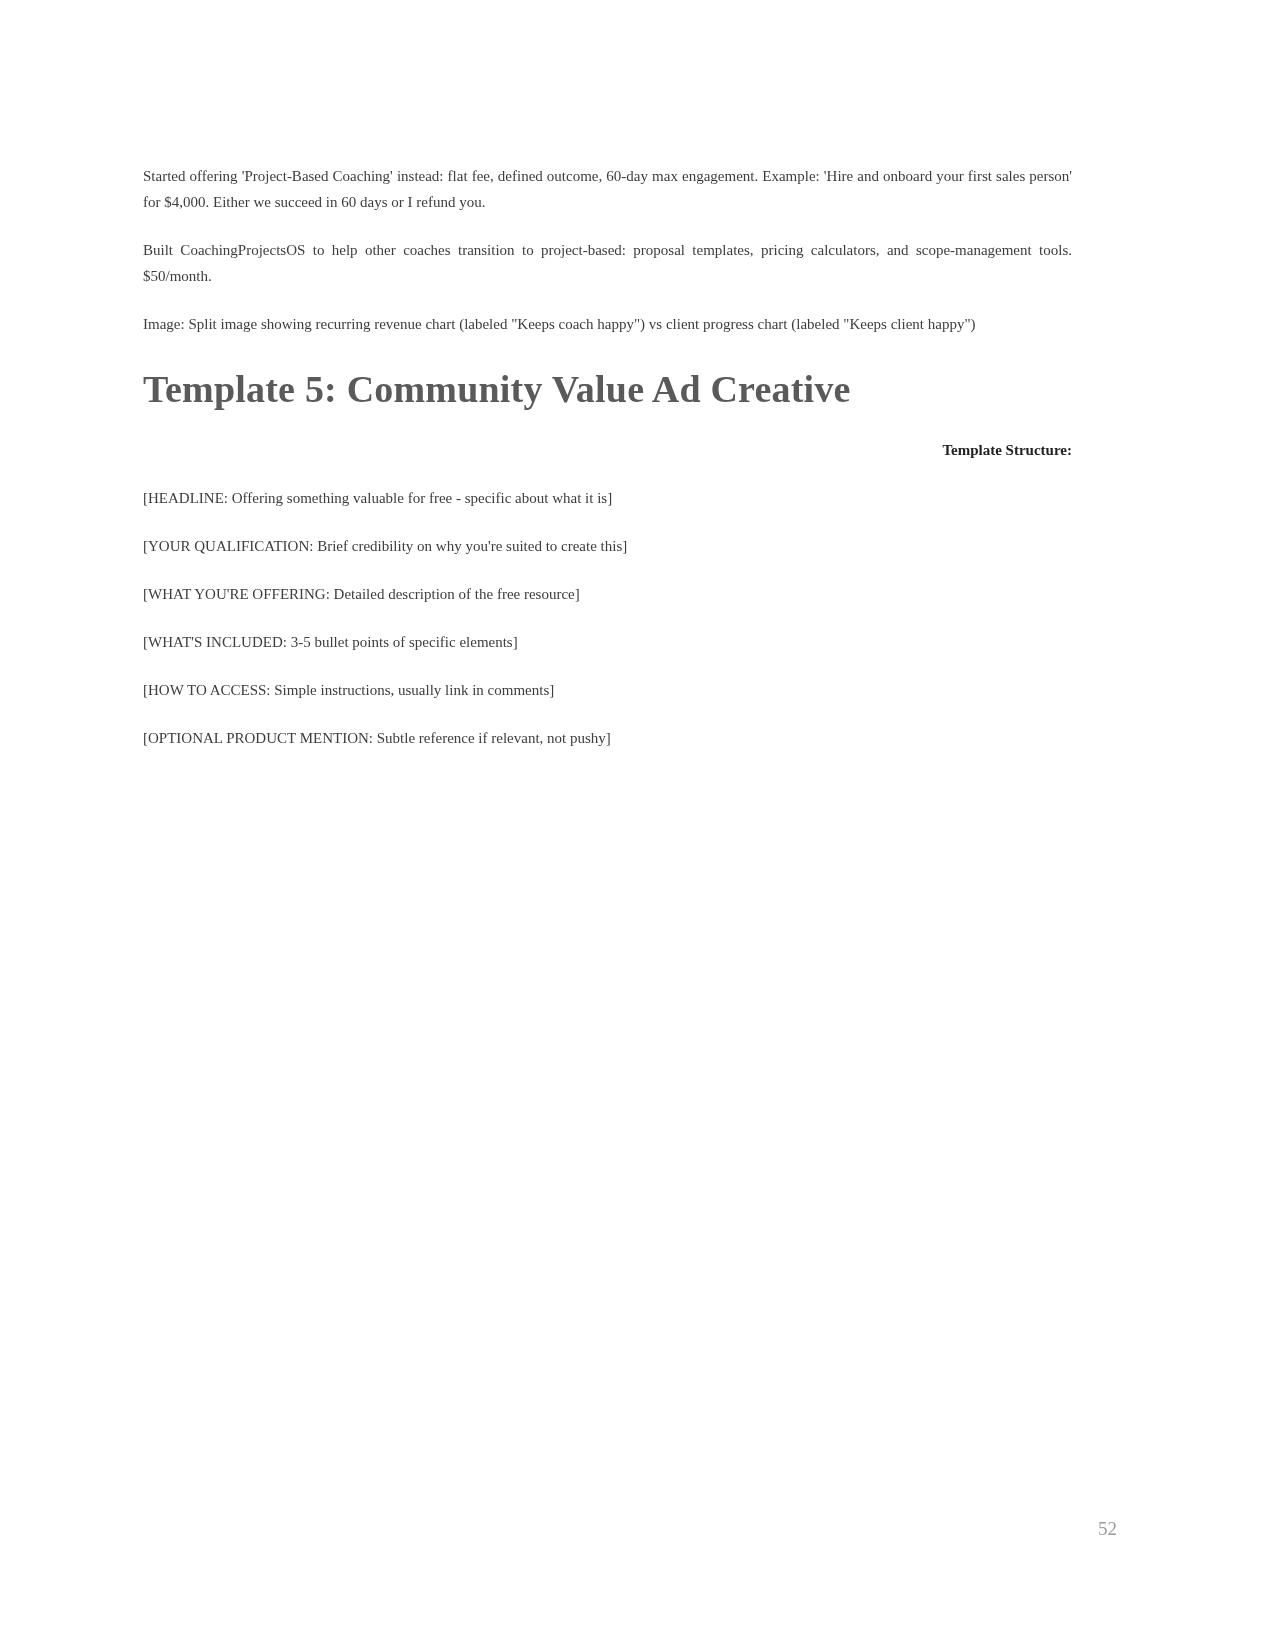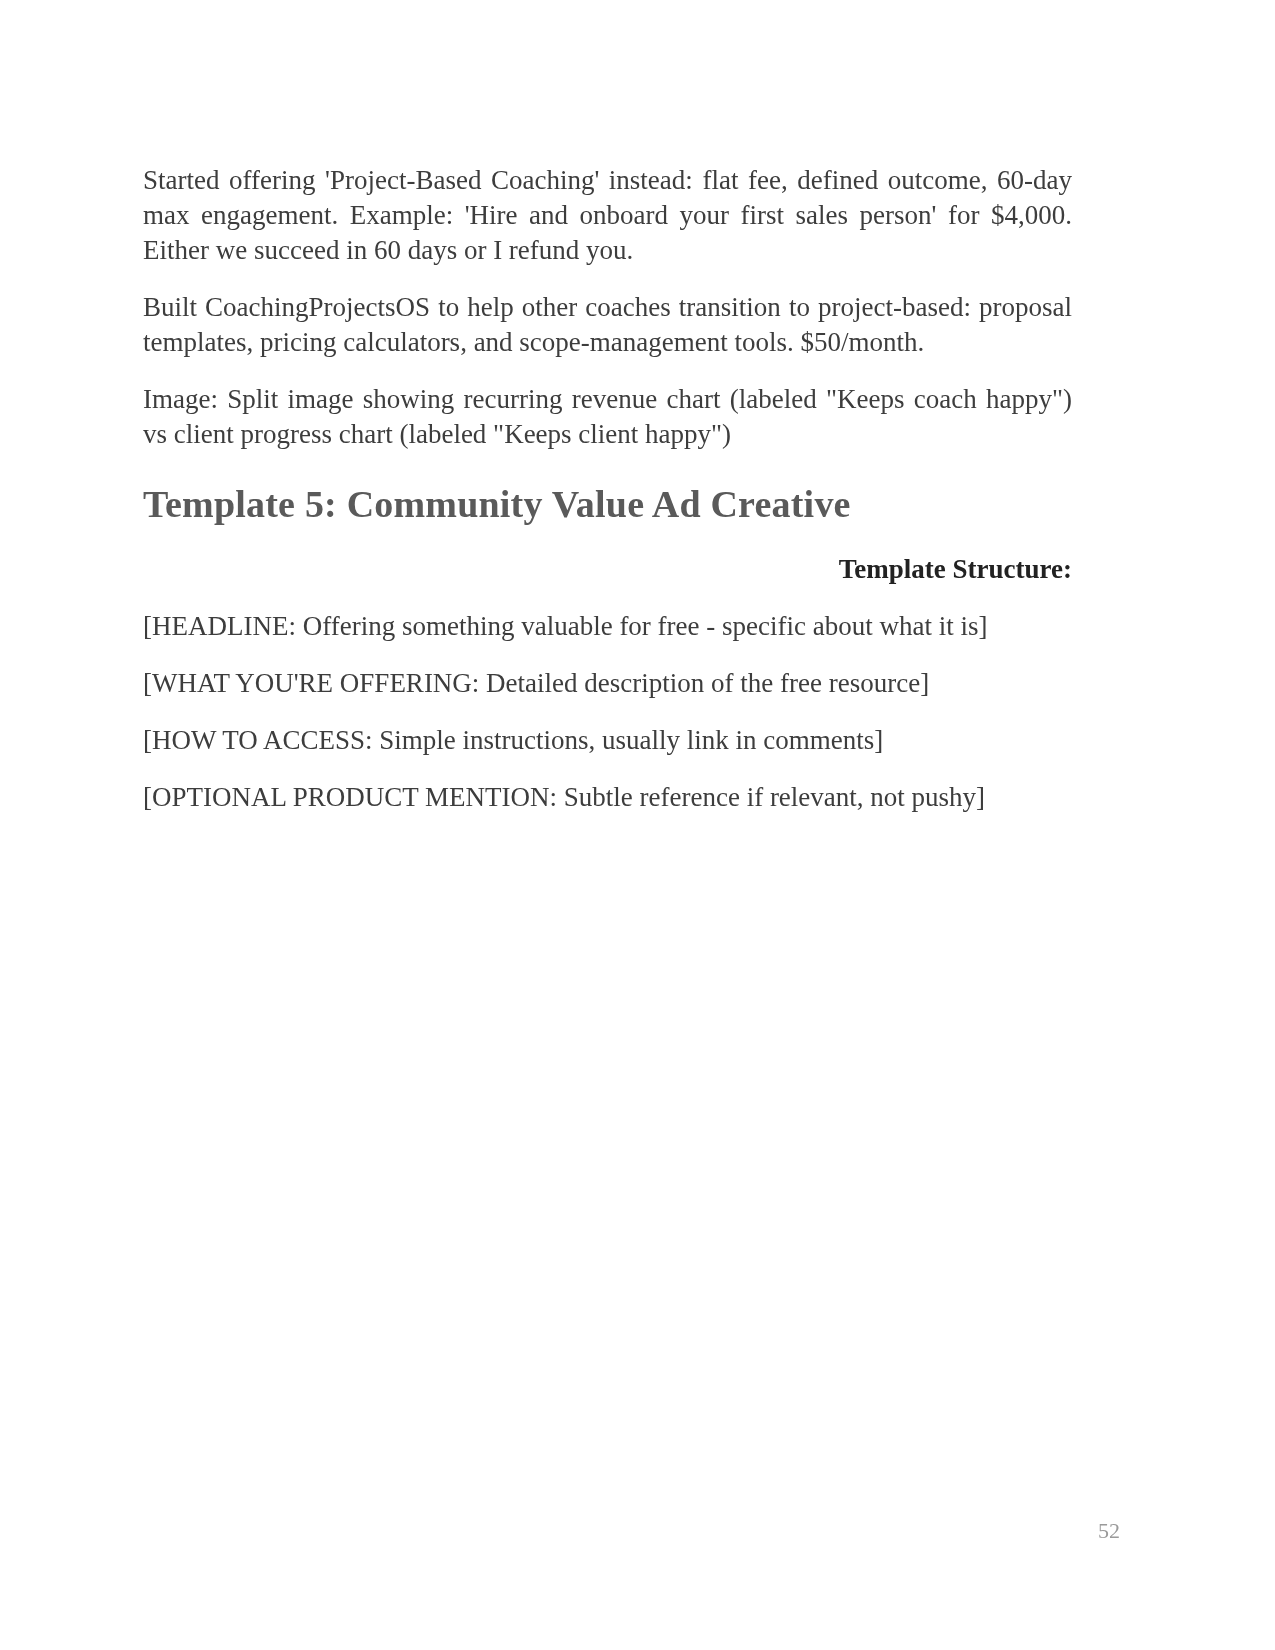--- a/index.html
+++ b/index.html
@@ -17,22 +17,22 @@
     font-family:"Liberation Serif","DejaVu Serif",serif;
     background:var(--page-bg);
     overflow:hidden;
   }
   .page{
     position:absolute;
     left:143px;top:163px;
     width:929px;
   }
   p.body-text{
-    font-size:27px;
-    line-height:35px;
+    font-size:15px;
+    line-height:26px;
     color:var(--body-text);
     margin:0 0 22px 0;
   }
   p.justified{ text-align:justify; }
   h2.section-heading{
     font-size:38px;
     line-height:40px;
     font-weight:bold;
     color:var(--heading);
     margin:32px 0 28px 0;
@@ -44,21 +44,21 @@
   }
   p.structure-line{
     font-weight:bold;
     color:var(--bold-label);
     text-align:right;
   }
   .page-number{
     position:absolute;
     top:1518px;
     left:1098px;
-    font-size:22px;
+    font-size:19px;
     color:var(--page-number);
     font-family:"Liberation Serif","DejaVu Serif",serif;
   }
 </style>
 </head>
 <body>
 
 <div class="page">
 
   <p class="body-text justified">Started offering 'Project-Based Coaching' instead: flat fee, defined outcome, 60-day max engagement. Example: 'Hire and onboard your first sales person' for $4,000. Either we succeed in 60 days or I refund you.</p>
@@ -70,23 +70,25 @@
   <p class="body-text justified">Image: Split image showing recurring revenue chart (labeled "Keeps coach happy") vs client progress chart (labeled "Keeps client happy")</p>
 
   <h2 class="section-heading">Template 5: Community Value Ad Creative</h2>
 
 
   <p class="body-text structure-line">Template Structure:</p>
 
   <p class="body-text">[HEADLINE: Offering something valuable for free - specific about what it is]</p>
 
 
+  <p class="body-text">[YOUR QUALIFICATION: Brief credibility on why you're suited to create this]</p>
 
   <p class="body-text">[WHAT YOU'RE OFFERING: Detailed description of the free resource]</p>
 
+  <p class="body-text">[WHAT'S INCLUDED: 3-5 bullet points of specific elements]</p>
 
   <p class="body-text">[HOW TO ACCESS: Simple instructions, usually link in comments]</p>
 
   <p class="body-text">[OPTIONAL PRODUCT MENTION: Subtle reference if relevant, not pushy]</p>
 
 </div>
 
 <div class="page-number">52</div>
 
 </body></html>

